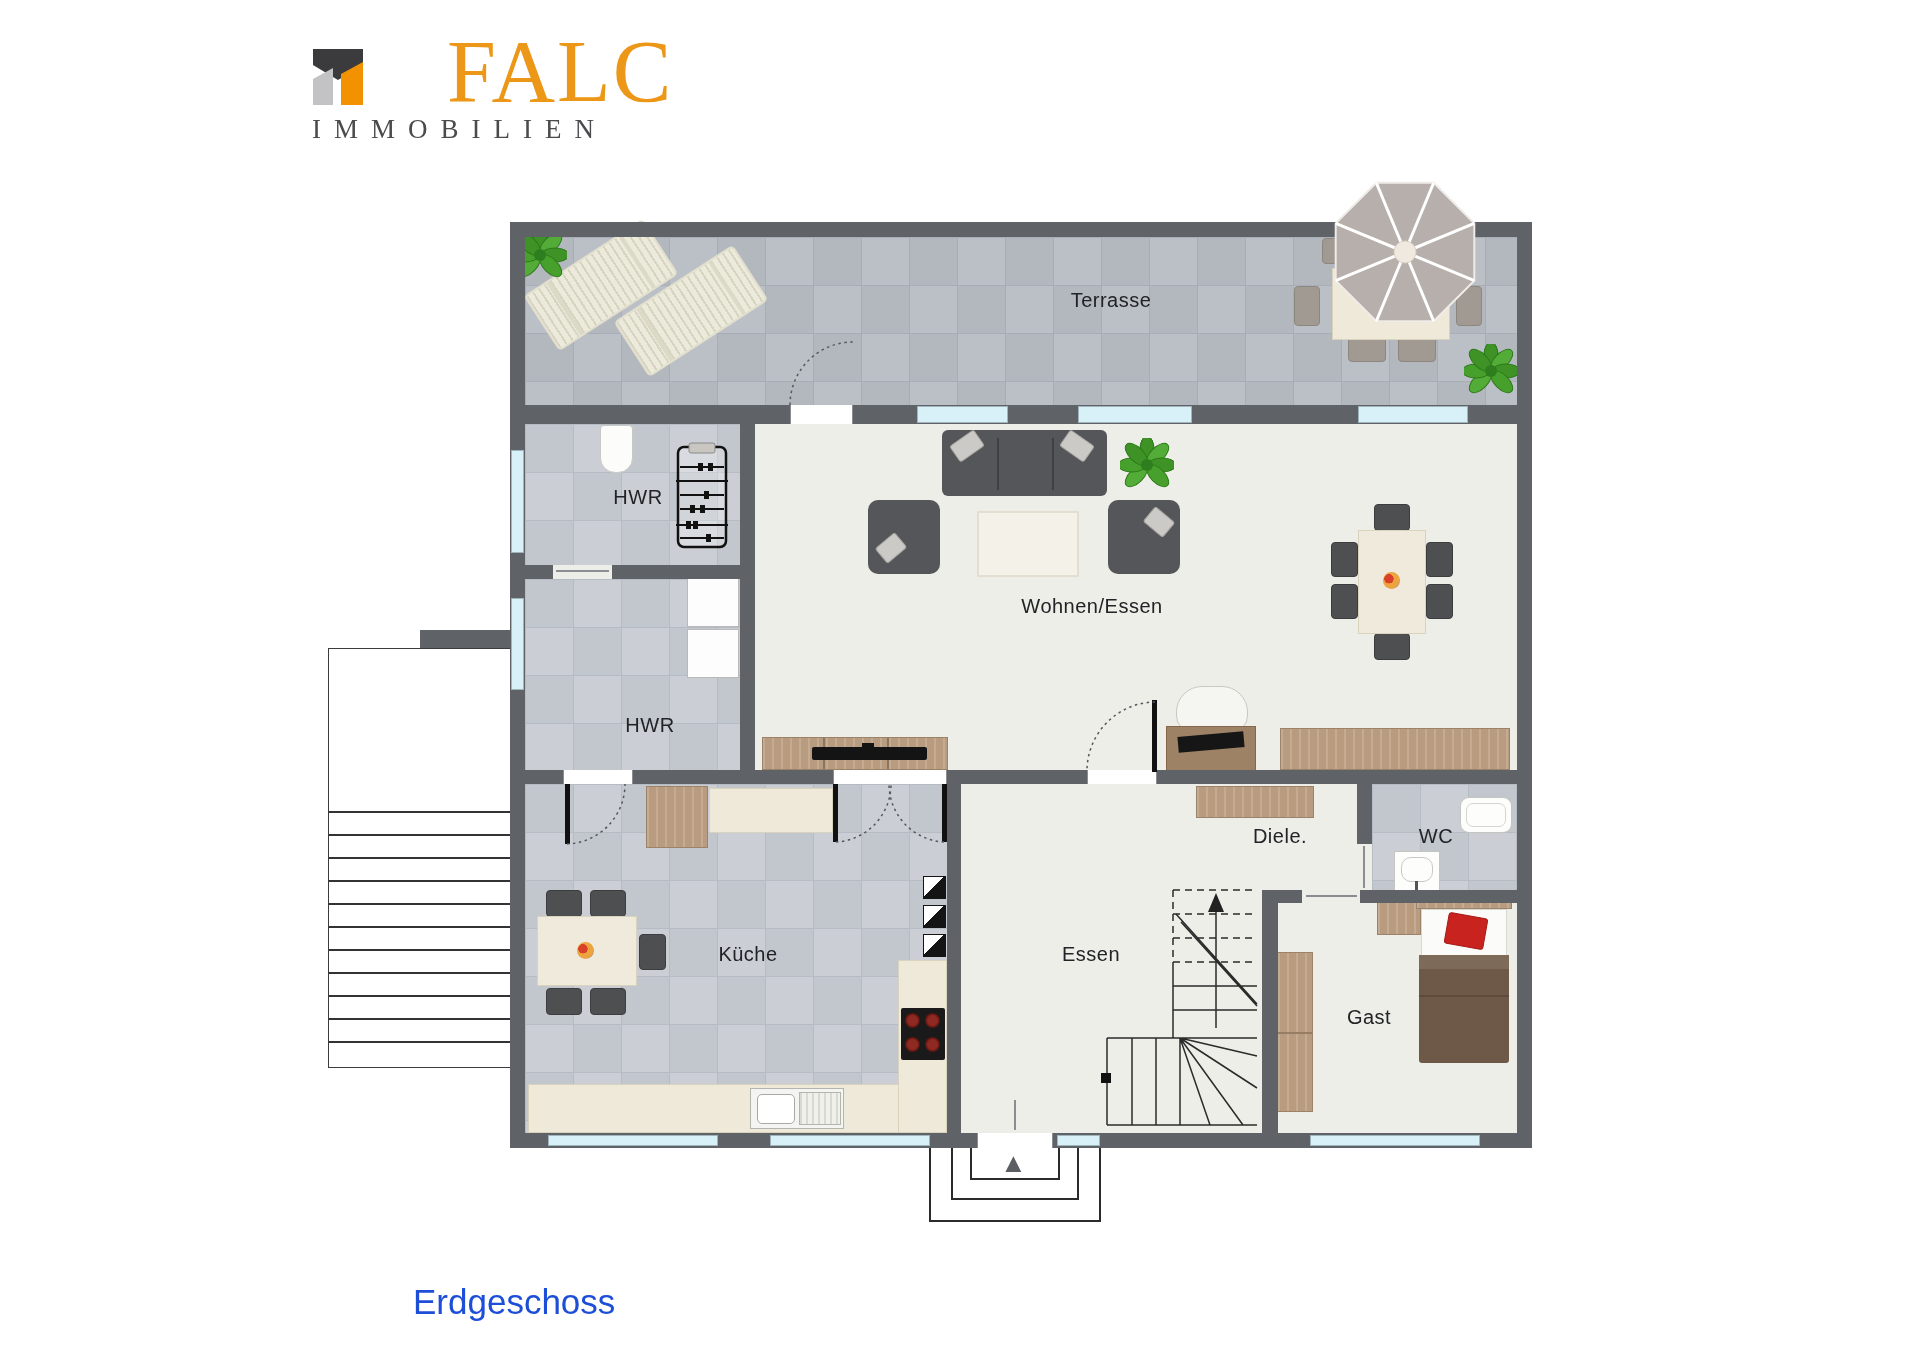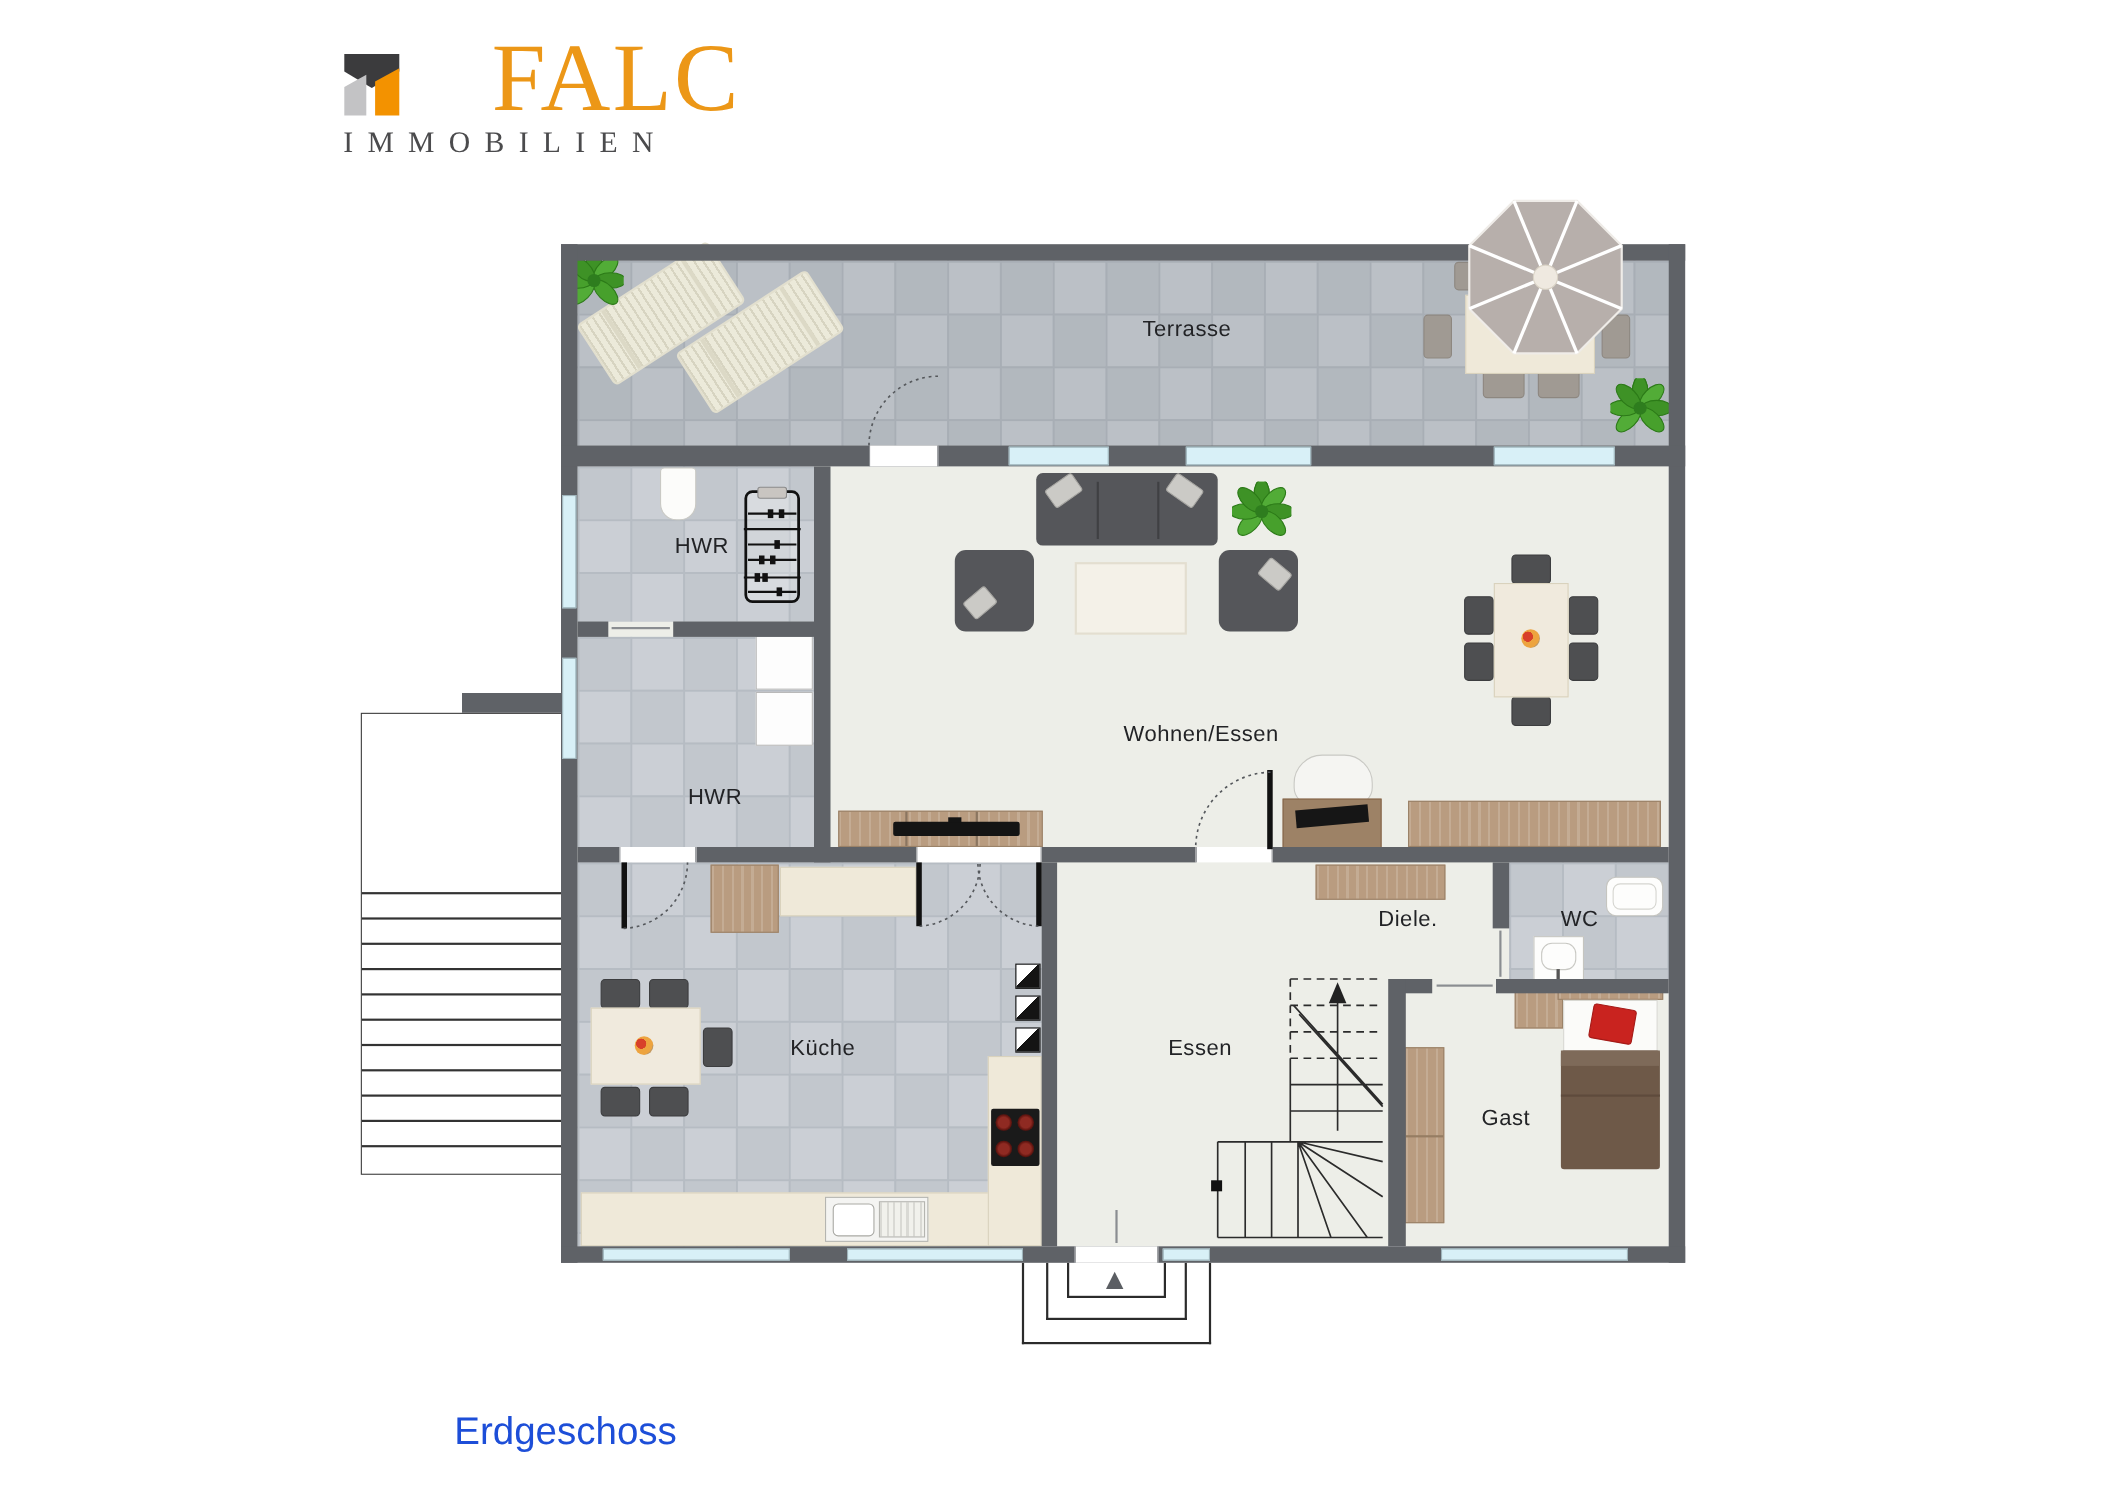--- a/index.html
+++ b/index.html
@@ -335,24 +335,24 @@
         M 1180 1038 L 1257 1056 M 1180 1038 L 1257 1088 M 1180 1038 L 1243 1125 M 1180 1038 L 1210 1125
         M 1173 962 V 1038 M 1173 986 H 1257 M 1173 1010 H 1257 M 1173 1038 H 1257
         M 1176 914 L 1257 1004 M 1181 922 L 1257 1006
         M 1216 1028 V 906"></path>
       <path class="sdash" d="M 1173 890 V 962 M 1173 890 H 1257 M 1173 914 H 1257 M 1173 938 H 1257 M 1173 962 H 1257"></path>
       <polygon points="1216,893 1208,912 1224,912" fill="#222"></polygon>
       <rect x="1101" y="1073" width="10" height="10" fill="#111"></rect>
     </g>
   </svg>
 
-  <div class="room-label" style="left:1079px;top:300px">Terrasse</div>
+  <div class="room-label" style="left:1111px;top:300px">Terrasse</div>
   <div class="room-label" style="left:638px;top:497px">HWR</div>
   <div class="room-label" style="left:650px;top:725px">HWR</div>
-  <div class="room-label" style="left:1092px;top:668px">Wohnen/Essen</div>
+  <div class="room-label" style="left:1092px;top:606px">Wohnen/Essen</div>
   <div class="room-label" style="left:748px;top:954px">Küche</div>
   <div class="room-label" style="left:1091px;top:954px">Essen</div>
   <div class="room-label" style="left:1280px;top:836px">Diele.</div>
   <div class="room-label" style="left:1436px;top:836px">WC</div>
   <div class="room-label" style="left:1369px;top:1017px">Gast</div>
 </div>
 
 <div class="floor-title">Erdgeschoss</div>
 
 </body></html>

